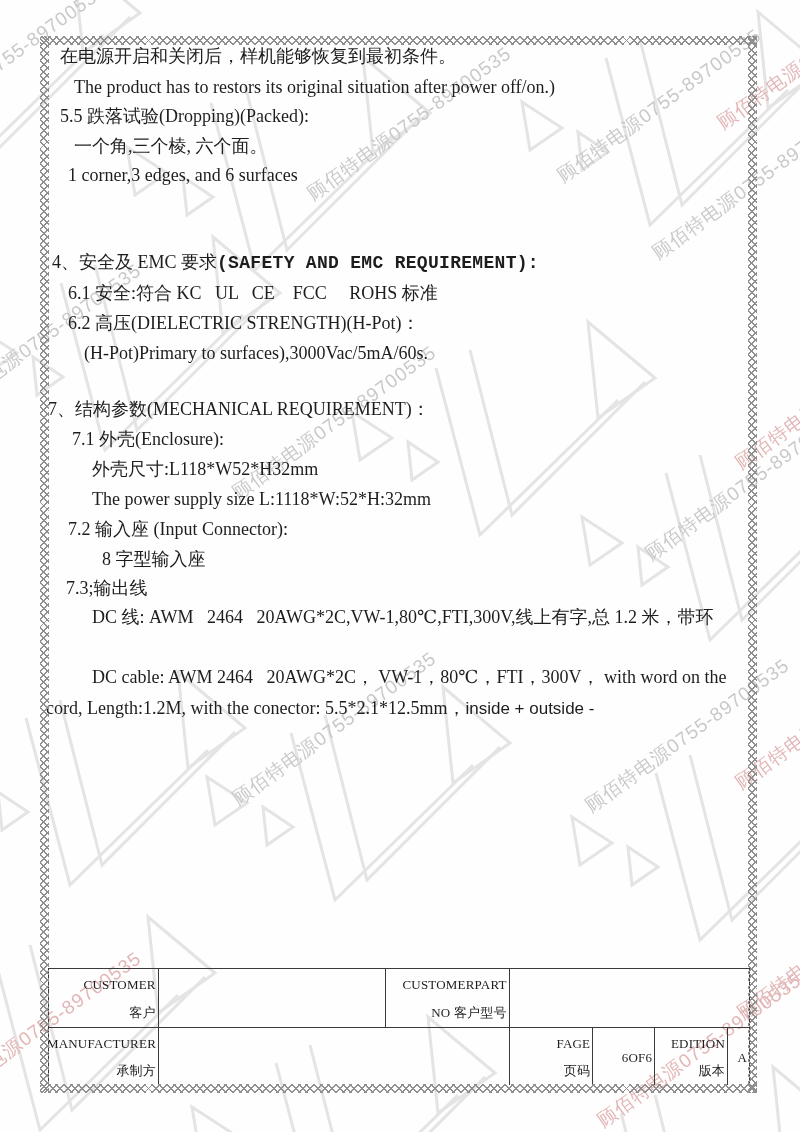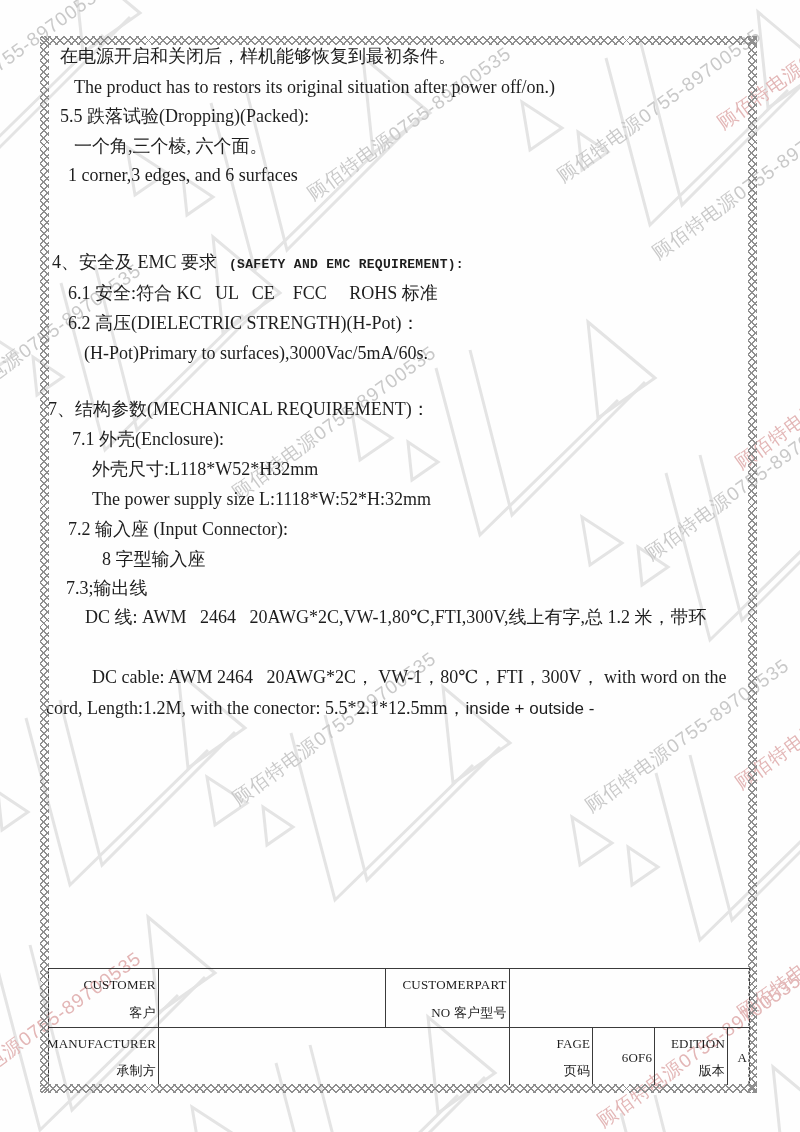--- a/index.html
+++ b/index.html
@@ -18,21 +18,21 @@
   .zz{position:absolute;z-index:3;
       background:
         repeating-linear-gradient(45deg,  transparent 0 1.2px, #8f8f8f 1.2px 2.6px, transparent 2.6px 5.2px),
         repeating-linear-gradient(135deg, transparent 0 1.2px, #8f8f8f 1.2px 2.6px, transparent 2.6px 5.2px);}
   .zz-top{left:40px;top:36px;width:717px;height:9px;}
   .zz-bottom{left:40px;top:1084px;width:717px;height:9px;}
   .zz-left{left:40px;top:36px;width:9px;height:1057px;}
   .zz-right{left:748px;top:36px;width:9px;height:1057px;}
   
   .ln{position:absolute;z-index:2;white-space:pre;font-size:18px;line-height:1.15;}
-  .mono{font-family:"Liberation Mono","DejaVu Sans Mono",monospace;font-size:13px;font-weight:600;letter-spacing:.3px;margin-left:12px;}
+  .mono{font-family:"Liberation Mono","DejaVu Sans Mono",monospace;font-size:18px;font-weight:600;letter-spacing:.3px;}
   .bold{font-weight:400;}
   .sans{font-family:"Liberation Sans","DejaVu Sans",sans-serif;font-size:17px;}
   
   .ft{position:absolute;z-index:2;left:48px;top:968px;width:702px;height:117px;
       border:1px solid #3a3a3a;border-bottom:none;box-sizing:border-box;background:transparent;}
   .ft-row{display:flex;box-sizing:border-box;}
   .ft-row1{height:59px;border-bottom:1px solid #3a3a3a;}
   .ft-row2{height:57px;}
   .cell{box-sizing:border-box;border-right:1px solid #3a3a3a;display:flex;flex-direction:column;
         justify-content:space-between;align-items:flex-end;padding:8px 2px 5px 2px;
@@ -164,21 +164,21 @@
   <div class="ln" style="left:68px;top:313px">6.2 高压(DIELECTRIC STRENGTH)(H-Pot)：</div>
   <div class="ln" style="left:84px;top:343px">(H-Pot)Primary to surfaces),3000Vac/5mA/60s.</div>
 
   <div class="ln bold" style="left:48px;top:399px">7、结构参数(MECHANICAL REQUIREMENT)：</div>
   <div class="ln" style="left:72px;top:429px">7.1 外壳(Enclosure):</div>
   <div class="ln" style="left:92px;top:459px">外壳尺寸:L118*W52*H32mm</div>
   <div class="ln" style="left:92px;top:489px">The power supply size L:1118*W:52*H:32mm</div>
   <div class="ln" style="left:68px;top:519px">7.2 输入座 (Input Connector):</div>
   <div class="ln" style="left:102px;top:549px">8 字型输入座</div>
   <div class="ln" style="left:66px;top:578px">7.3;输出线</div>
-  <div class="ln" style="left:85px;top:607px">DC 线: AWM   2464   20AWG*2C,VW-1,80℃,FTI,300V,线上有字,总 1.2 米，带环</div>
+  <div class="ln" style="left:92px;top:607px">DC 线: AWM   2464   20AWG*2C,VW-1,80℃,FTI,300V,线上有字,总 1.2 米，带环</div>
   <div class="ln" style="left:92px;top:667px">DC cable: AWM 2464   20AWG*2C， VW-1，80℃，FTI，300V， with word on the</div>
   <div class="ln" style="left:46px;top:698px"><span>cord, Length:1.2M, with the conector: 5.5*2.1*12.5mm，</span><span class="sans">inside + outside -</span></div>
 
   <div class="ft">
     <div class="ft-row ft-row1">
       <div class="cell" style="width:110px">
         <span>CUSTOMER</span>
         <span>客户</span>
       </div>
       <div class="cell" style="width:228px"></div>

